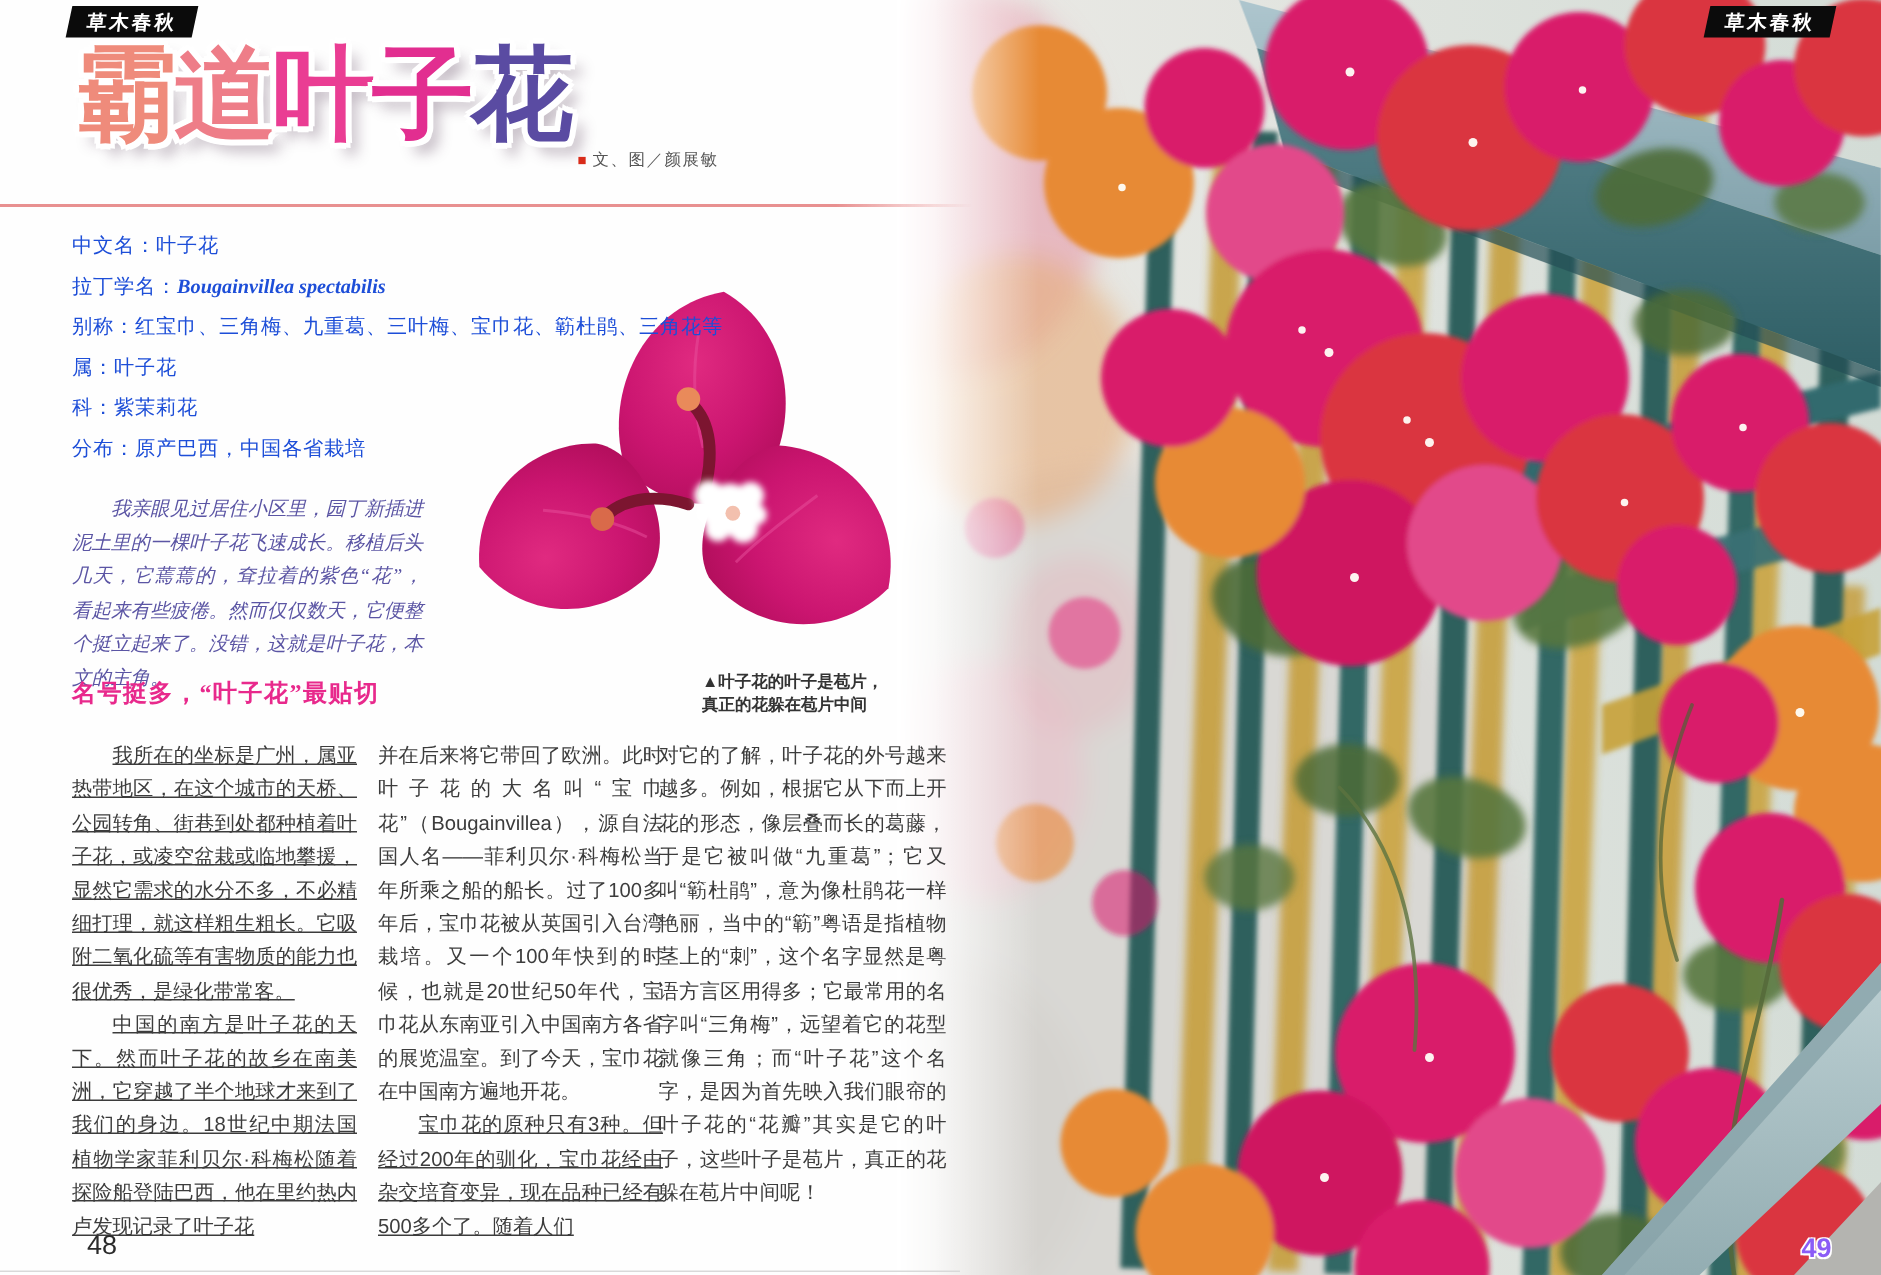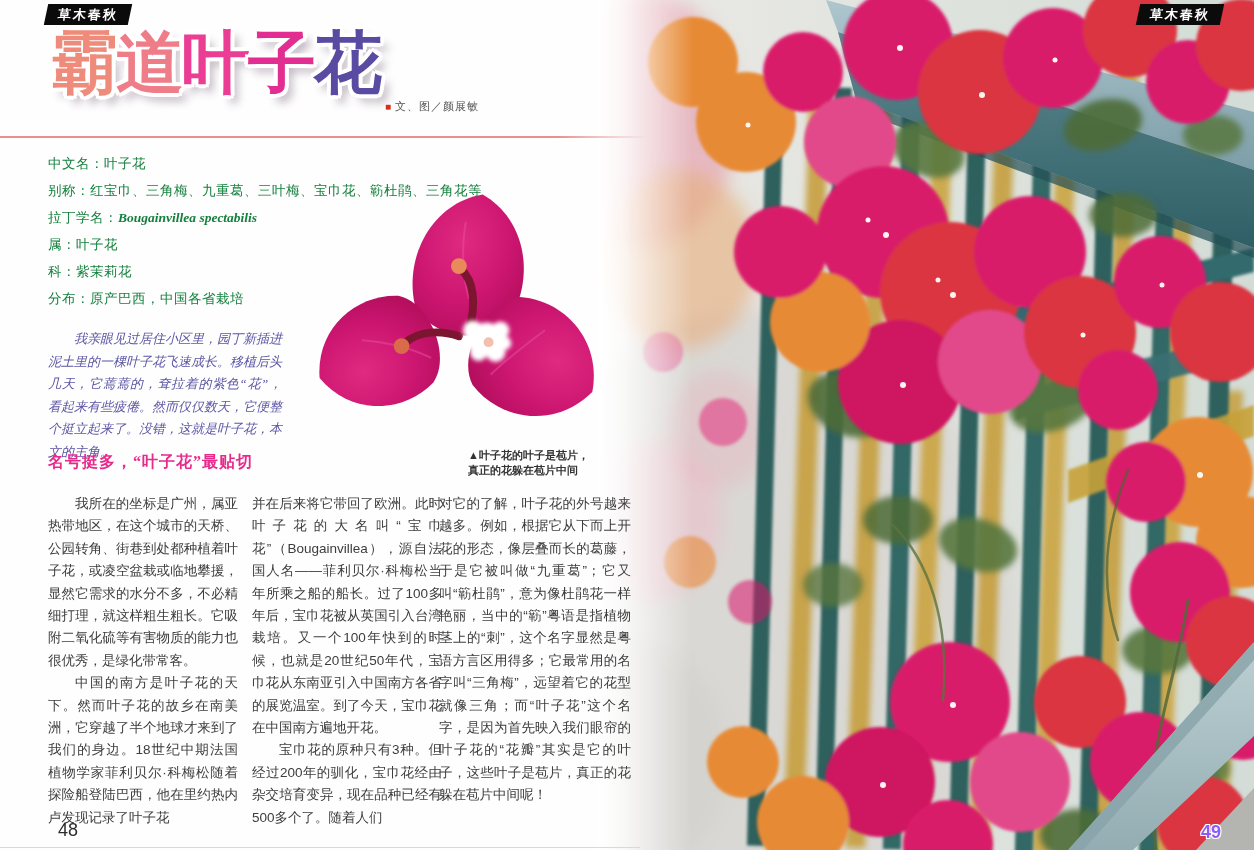--- a/index.html
+++ b/index.html
@@ -40,21 +40,21 @@
   .byline{position:absolute;left:385px;top:99px;z-index:5;font-size:11px;color:#555;letter-spacing:1px;text-align:center;}
   .byline .sq{color:#d92c1a;margin-right:3px;font-size:10px;}
   .rule{
     position:absolute;left:0;top:136px;width:648px;height:2px;z-index:4;
     background:linear-gradient(to right,#e89090 86%,rgba(232,144,144,0));
   }
   
   .infobox{
     position:absolute;left:48px;top:150px;width:560px;z-index:5;
     font-family:"Liberation Serif","DejaVu Serif",serif;
-    font-size:13.5px;line-height:27px;color:#15803d;letter-spacing:.5px;
+    font-size:13.5px;line-height:27px;color:#1d4ed8;letter-spacing:.5px;
   }
   .infobox .latin{font-style:italic;font-weight:bold;letter-spacing:0;}
   
   .cutout{position:absolute;left:292px;top:182px;z-index:3;}
   
   .intro{
     position:absolute;left:48px;top:328px;width:234px;margin:0;z-index:5;
     font-family:"Liberation Serif","DejaVu Serif",serif;font-style:italic;
     font-size:13px;line-height:22.5px;color:#5b55a4;text-align:justify;text-indent:2em;
   }
@@ -68,21 +68,21 @@
     position:absolute;left:48px;top:452px;margin:0;z-index:5;
     font-family:"Liberation Serif","DejaVu Serif",serif;
     font-size:16px;font-weight:700;color:#e8298c;letter-spacing:1px;
   }
   
   .col{
     position:absolute;top:493px;width:190px;z-index:5;
     font-size:13.5px;line-height:22.4px;color:#3c3c3c;text-align:justify;
   }
   .col p{margin:0;}
-  .col p.indent{text-indent:2em;}
+  .col p.indent{text-indent:2em;text-decoration:underline;}
   .col1{left:48px;}
   .col2{left:252px;}
   .col3{left:439px;width:192px;}
   
   .pageno{position:absolute;z-index:6;font-size:18px;color:#2b2b2b;}
   .pageno-left{left:58px;top:820px;}
   .pageno-right{
     left:1157px;top:822px;font-weight:bold;color:#8b5cf6;
     text-shadow:-1px -1px 0 #fff,1px -1px 0 #fff,-1px 1px 0 #fff,1px 1px 0 #fff;
     margin-left:44px;
@@ -263,22 +263,22 @@
   <div class="badge badge-right"><span>草木春秋</span></div>
 
   <h1 class="title"><span style="color: rgb(239, 139, 123);">霸</span><span style="color: rgb(238, 125, 136);">道</span><span style="color: rgb(234, 61, 147);">叶</span><span style="color: rgb(226, 46, 144);">子</span><span style="color: rgb(90, 75, 162);">花</span></h1>
 
   <div class="byline"><span class="sq">■</span><span>文、图／颜展敏</span></div>
 
   <div class="rule"></div>
 
   <div class="infobox">
     <div><span>中文名：</span><span>叶子花</span></div>
+    <div><span>拉丁学名：</span><span class="latin">Bougainvillea spectabilis</span></div>
     <div><span>别称：</span><span>红宝巾、三角梅、九重葛、三叶梅、宝巾花、簕杜鹃、三角花等</span></div>
-    <div><span>拉丁学名：</span><span class="latin">Bougainvillea spectabilis</span></div>
     <div><span>属：</span><span>叶子花</span></div>
     <div><span>科：</span><span>紫茉莉花</span></div>
     <div><span>分布：</span><span>原产巴西，中国各省栽培</span></div>
   </div>
 
   <svg class="cutout" width="318" height="262" viewBox="0 0 320 265">
     <defs>
       <radialGradient id="bractG" cx="40%" cy="35%" r="80%">
         <stop offset="0" stop-color="#e02a80"></stop>
         <stop offset=".55" stop-color="#cb1570"></stop>

